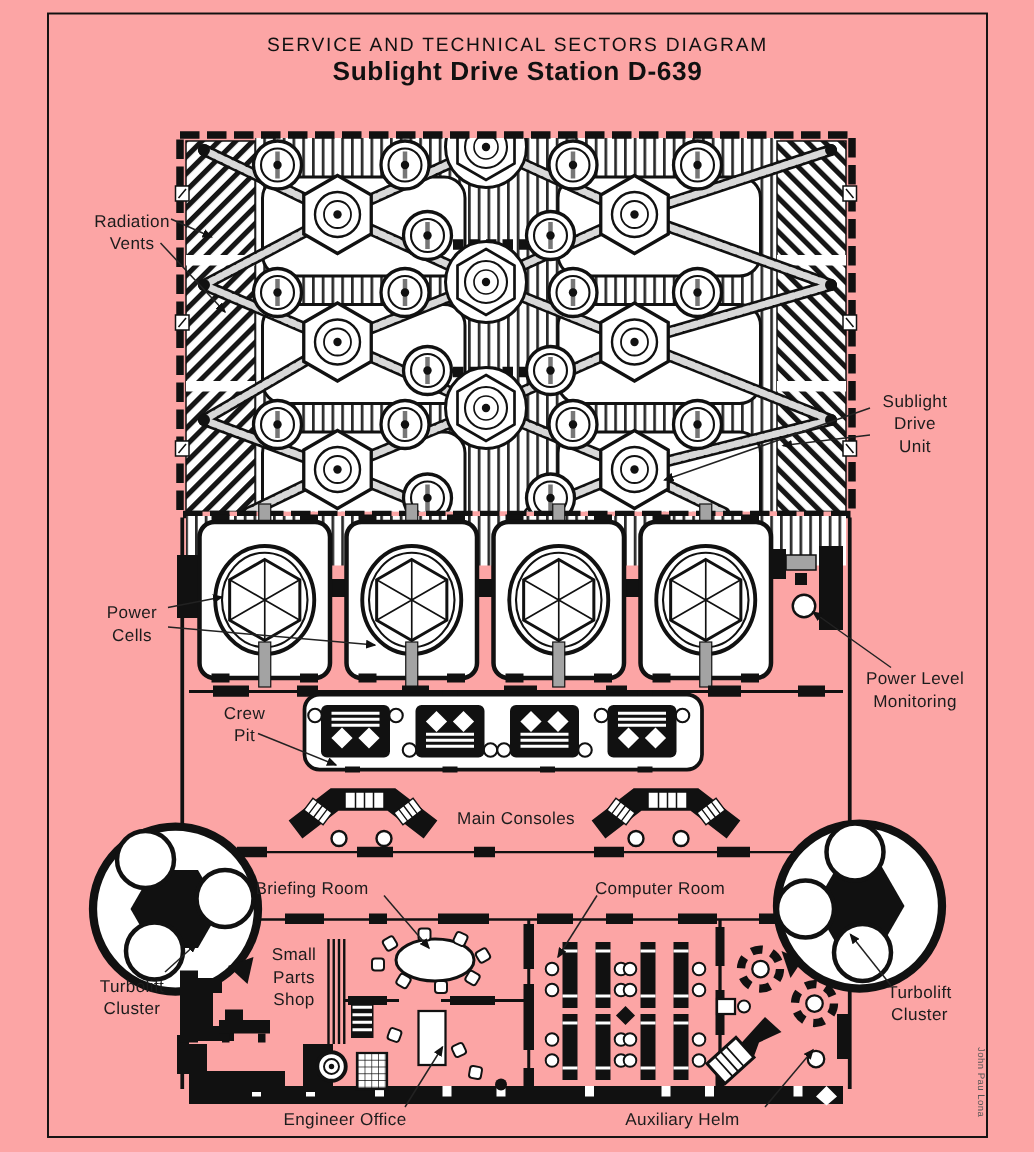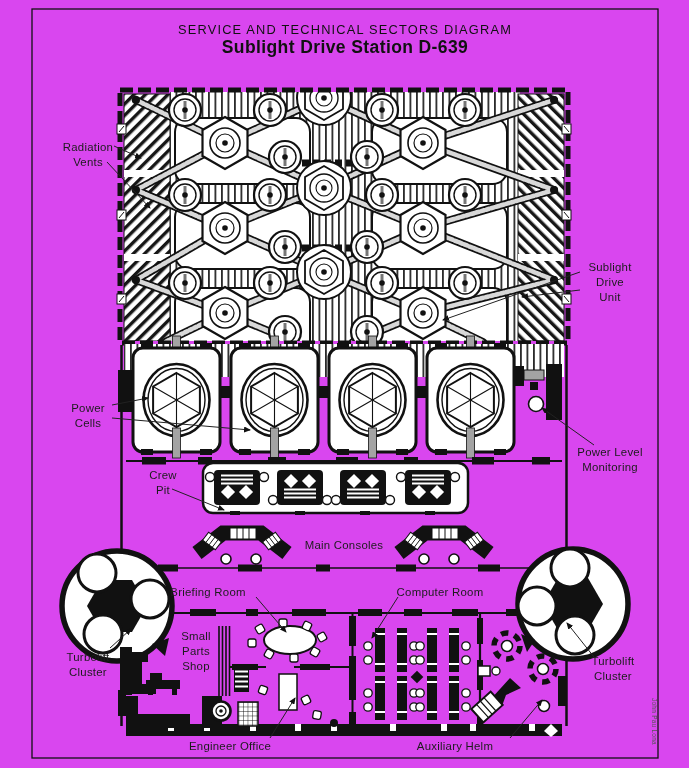--- a/index.html
+++ b/index.html
@@ -1,16 +1,16 @@
 <!DOCTYPE html>
 <html><head>
 <meta charset="utf-8">
 <style>
   html,body{margin:0;padding:0;background:#ffffff;}
-  .stage{width:689px;height:768px;position:relative;background:#d946ef;font-family:"Liberation Sans",sans-serif;}
+  .stage{width:689px;height:768px;position:relative;background:#fca5a5;font-family:"Liberation Sans",sans-serif;}
   svg{display:block;}
   .t1{font-size:12.8px;letter-spacing:1.2px;fill:#111;}
   .t2{font-size:17.5px;font-weight:bold;letter-spacing:.4px;fill:#111;}
   .lbl{font-size:11.4px;fill:#1c1c1c;letter-spacing:.25px;}
   .credit{font-size:6.4px;fill:#555;letter-spacing:.3px;}
   .ldr{stroke:#222;stroke-width:1;fill:none;marker-end:url(#arr);}
   .wall{stroke:#111;fill:none;}
   .blk{fill:#111;stroke:none;}
   .sA{stroke:#111;stroke-width:8;fill:none;stroke-linecap:round;}
   .sB{stroke:#d8d8d8;stroke-width:4.6;fill:none;stroke-dasharray:3 2.2;stroke-linecap:round;}

